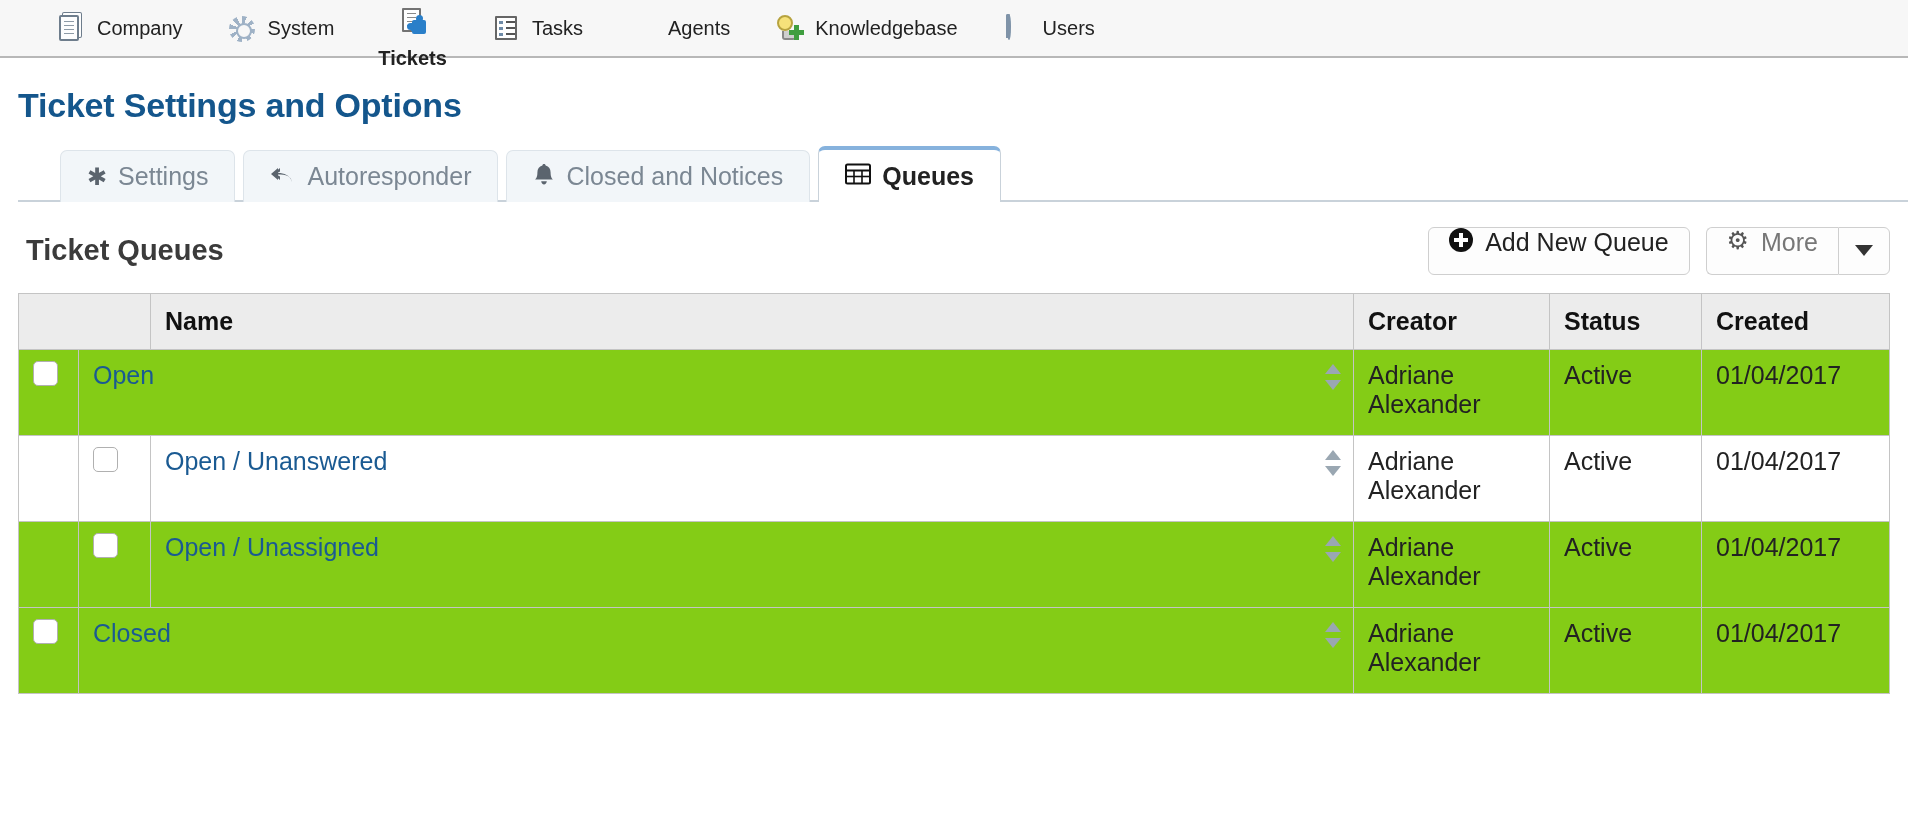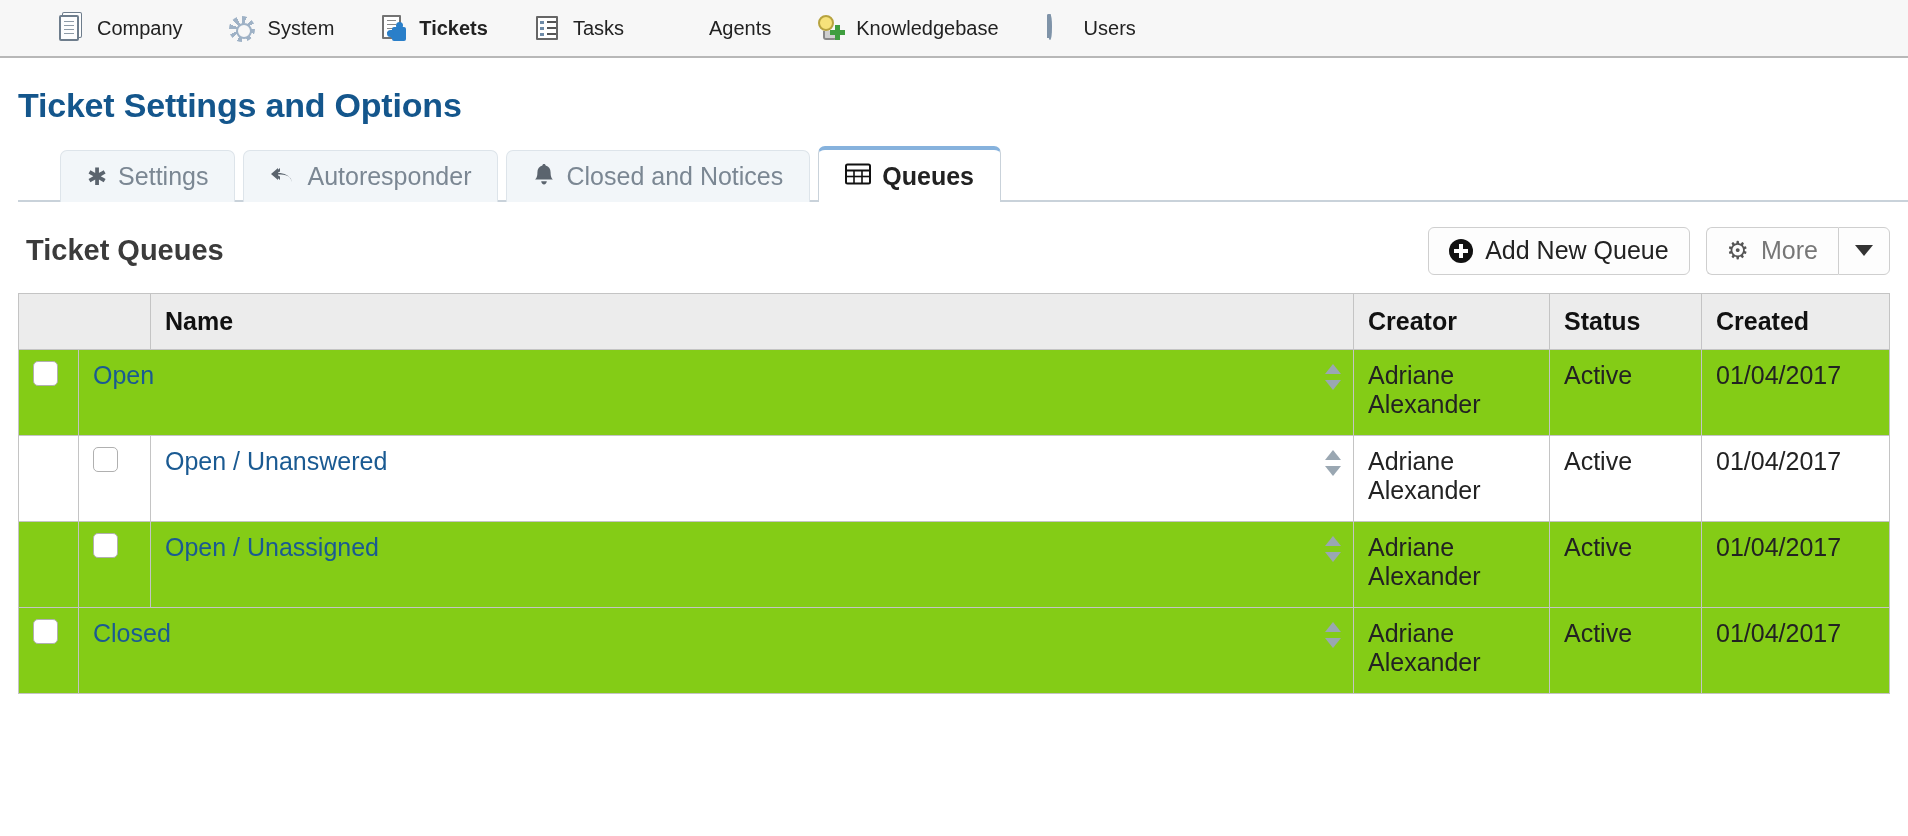--- a/index.html
+++ b/index.html
@@ -25,21 +25,21 @@
     display: flex;
     align-items: center;
     gap: 11px;
     padding: 0 22px;
     height: 44px;
     font-size: 20px;
     color: #222;
     cursor: pointer;
     white-space: nowrap;
   }
-  .nav-item.active { font-weight: bold; }
+  .nav-item.active { font-weight: bold; flex-direction: column; }
   .nav-icon { width: 30px; height: 30px; position: relative; flex: 0 0 30px; }
 
   
   .ic-doc {
     width: 20px; height: 26px; background: #fdfdfd;
     border: 2px solid #6e7d8c; border-radius: 2px;
     position: absolute; left: 3px; top: 2px;
     box-shadow: 3px -3px 0 -1px #fdfdfd, 3px -3px 0 0 #6e7d8c;
   }
   .ic-doc::after {
@@ -166,21 +166,21 @@
   
   .toolbar {
     display: flex; align-items: center; justify-content: space-between;
     padding: 24px 18px 0 18px;
   }
   .toolbar h2 {
     margin: 8px; font-size: 29px; font-weight: bold; color: #3b3b3b;
   }
   .tb-right { display: flex; align-items: center; gap: 16px; }
   .btn {
-    display: flex; align-items: center; gap: 12px;
+    display: flex; gap: 12px;
     height: 48px; padding: 0 20px;
     background: #fdfdfd;
     border: 1px solid #cfcfcf;
     border-radius: 6px;
     font-size: 25px;
     color: #222;
     cursor: pointer;
     white-space: nowrap;
   }
   .btn.more { color: #777; border-radius: 6px 0 0 6px; border-right: none; }

